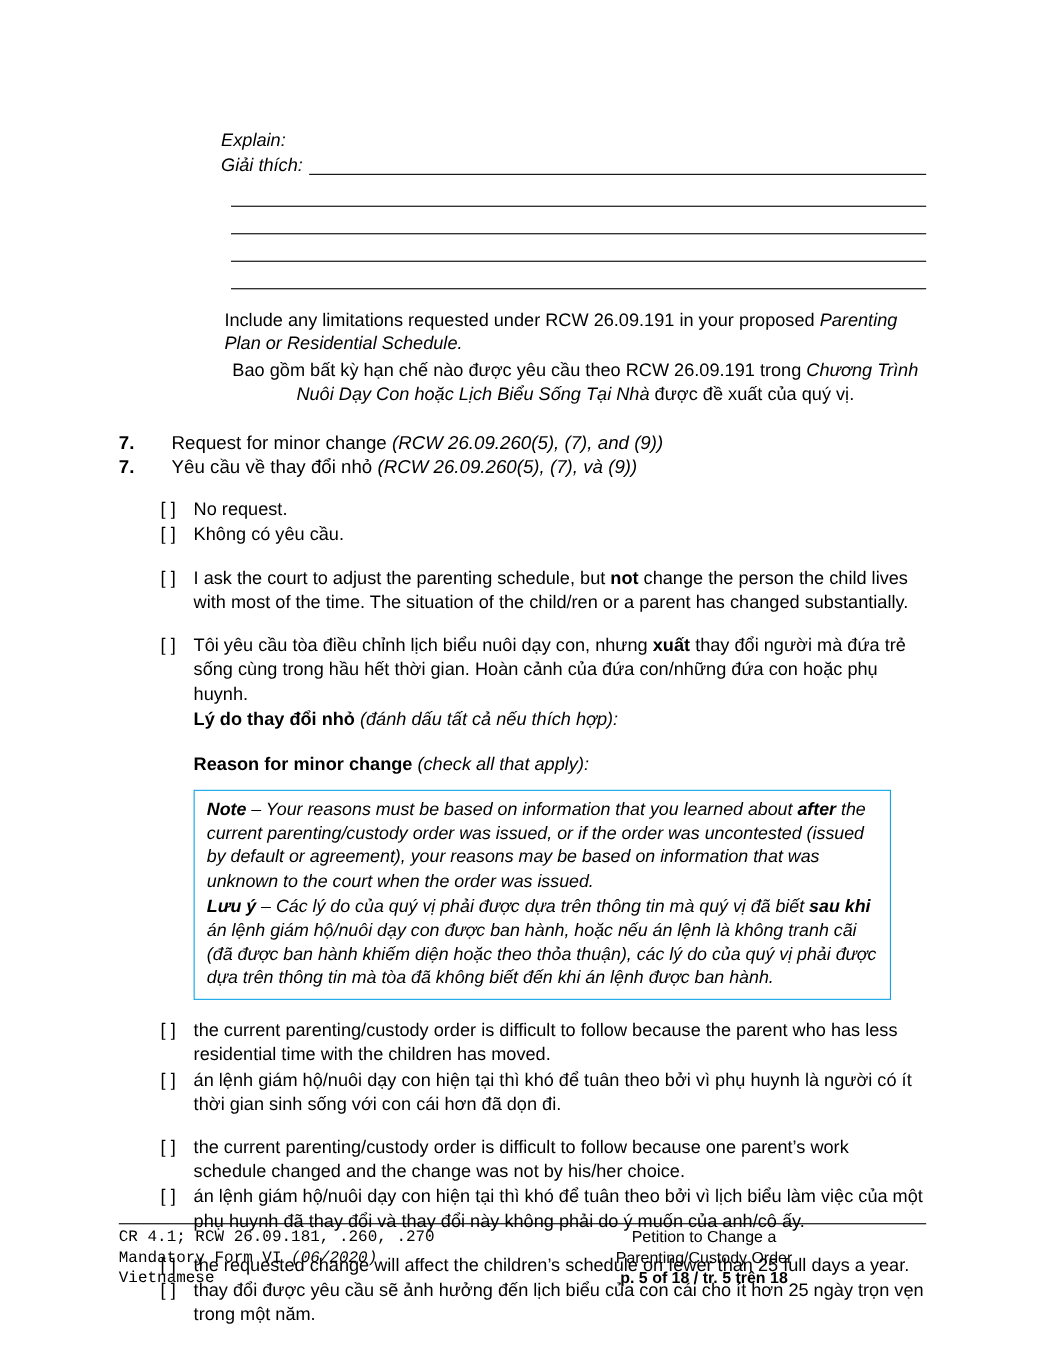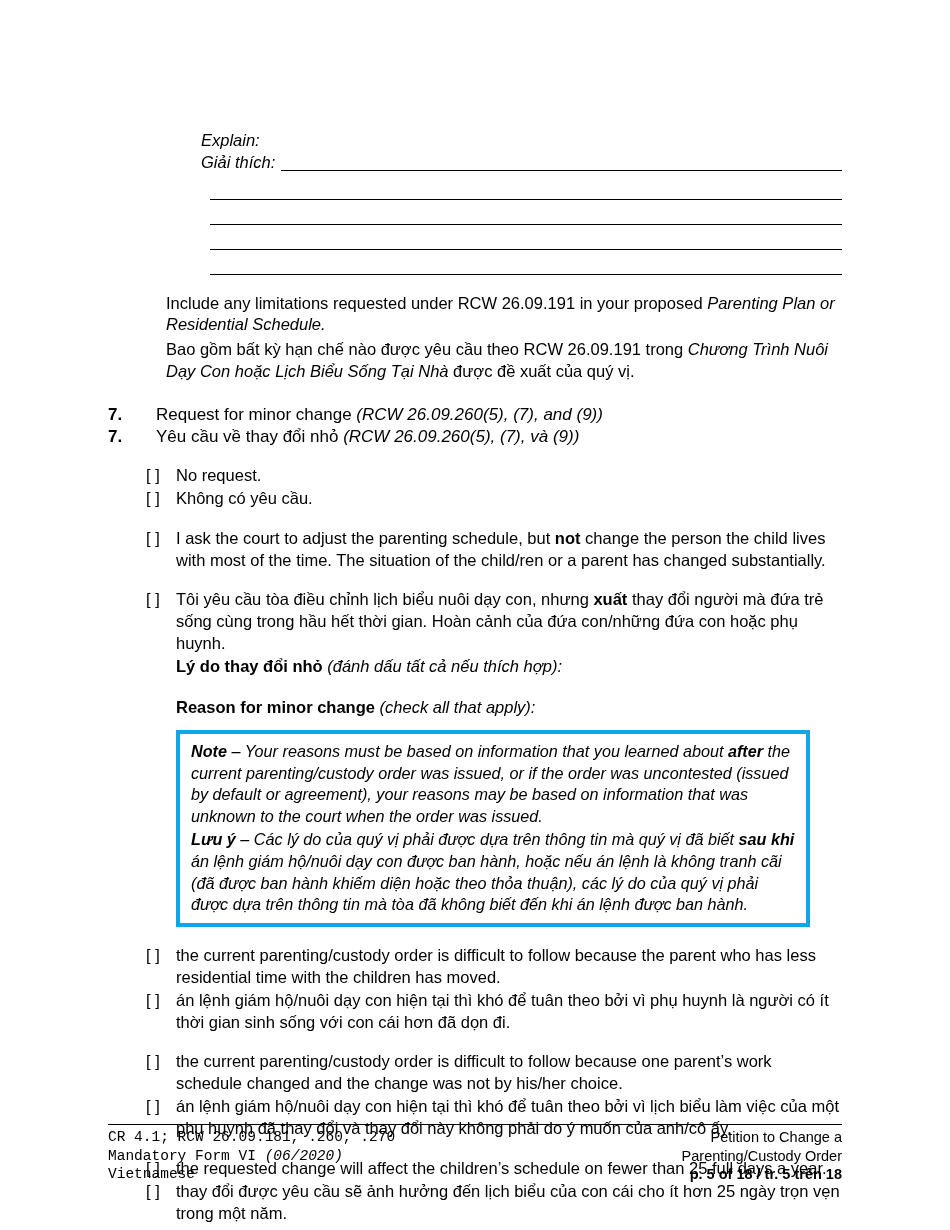--- a/index.html
+++ b/index.html
@@ -10,21 +10,21 @@
   body {
     width: 950px;
     height: 1230px;
     font-family: "Liberation Sans", sans-serif;
     color: #000000;
     position: relative;
     overflow: hidden;
   }
   .page {
     position: absolute;
-    left: 0; top: 12px;
+    left: 0; top: 0;
     width: 950px;
     height: 1206px;
     box-sizing: border-box;
     padding: 118px 108px 0 108px;
   }
   .it { font-style: italic; }
   .bd { font-weight: bold; }
 
   
   .explain-block {
@@ -49,26 +49,26 @@
   }
   .blank-line {
     border-bottom: 1.6px solid #000;
     height: 0;
     margin-left: 9px;
     margin-top: 24px;
   }
   .blank-line.l1 { margin-top: 25px; }
 
   .para {
-    margin-left: 58px;
+    margin-left: 96px;
     font-size: 16.5px;
     line-height: 1.33;
     margin-top: 18px;
   }
-  .para.second { margin-top: 3px; }
+  .para.second { margin-top: 3px; text-align: center; }
 
   
   .sec-head {
     display: flex;
     margin-top: 22px;
     font-size: 17px;
   }
   .sec-head .num {
     width: 48px;
     font-weight: bold;
@@ -100,21 +100,21 @@
     margin-top: 19px;
     font-size: 16.5px;
     line-height: 1.34;
   }
 
   
   .note-box {
     margin-left: 68px;
     margin-right: 32px;
     margin-top: 12px;
-    border: 4px solid #0ea5e9;
+    border: 1px solid #0ea5e9;
     padding: 7px 10px 7px 11px;
     font-size: 16.2px;
     line-height: 1.33;
     font-style: italic;
   }
   .note-box p { margin: 0; }
   .note-box p + p { margin-top: 2px; }
 
   
   .footer {
@@ -122,21 +122,21 @@
     left: 108px;
     right: 108px;
     bottom: 34px;
     border-top: 1.3px solid #000;
     padding-top: 3px;
     font-size: 14.5px;
     line-height: 1.28;
     display: flex;
   }
   .footer .left { width: 320px; font-family: Liberation Mono, monospace; }
-  .footer .right { flex: 1 1 auto; text-align: right; padding-left: 10px; }
+  .footer .right { flex: 1 1 auto; text-align: center; padding-left: 10px; }
   .footer .right div:last-child { font-weight: bold; }
 </style>
 </head>
 <body>
 
 <div class="page">
 
   <div class="explain-block">
     <div class="explain-row">
       <span class="explain-label">Explain:</span>

